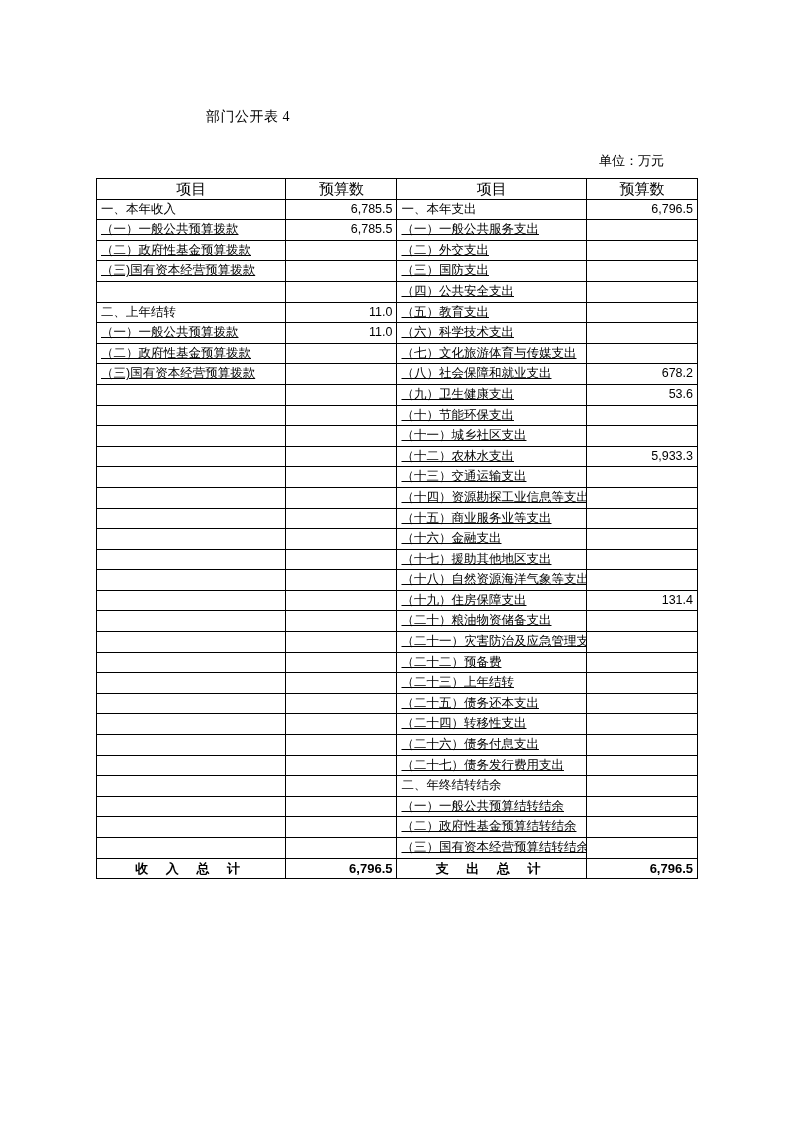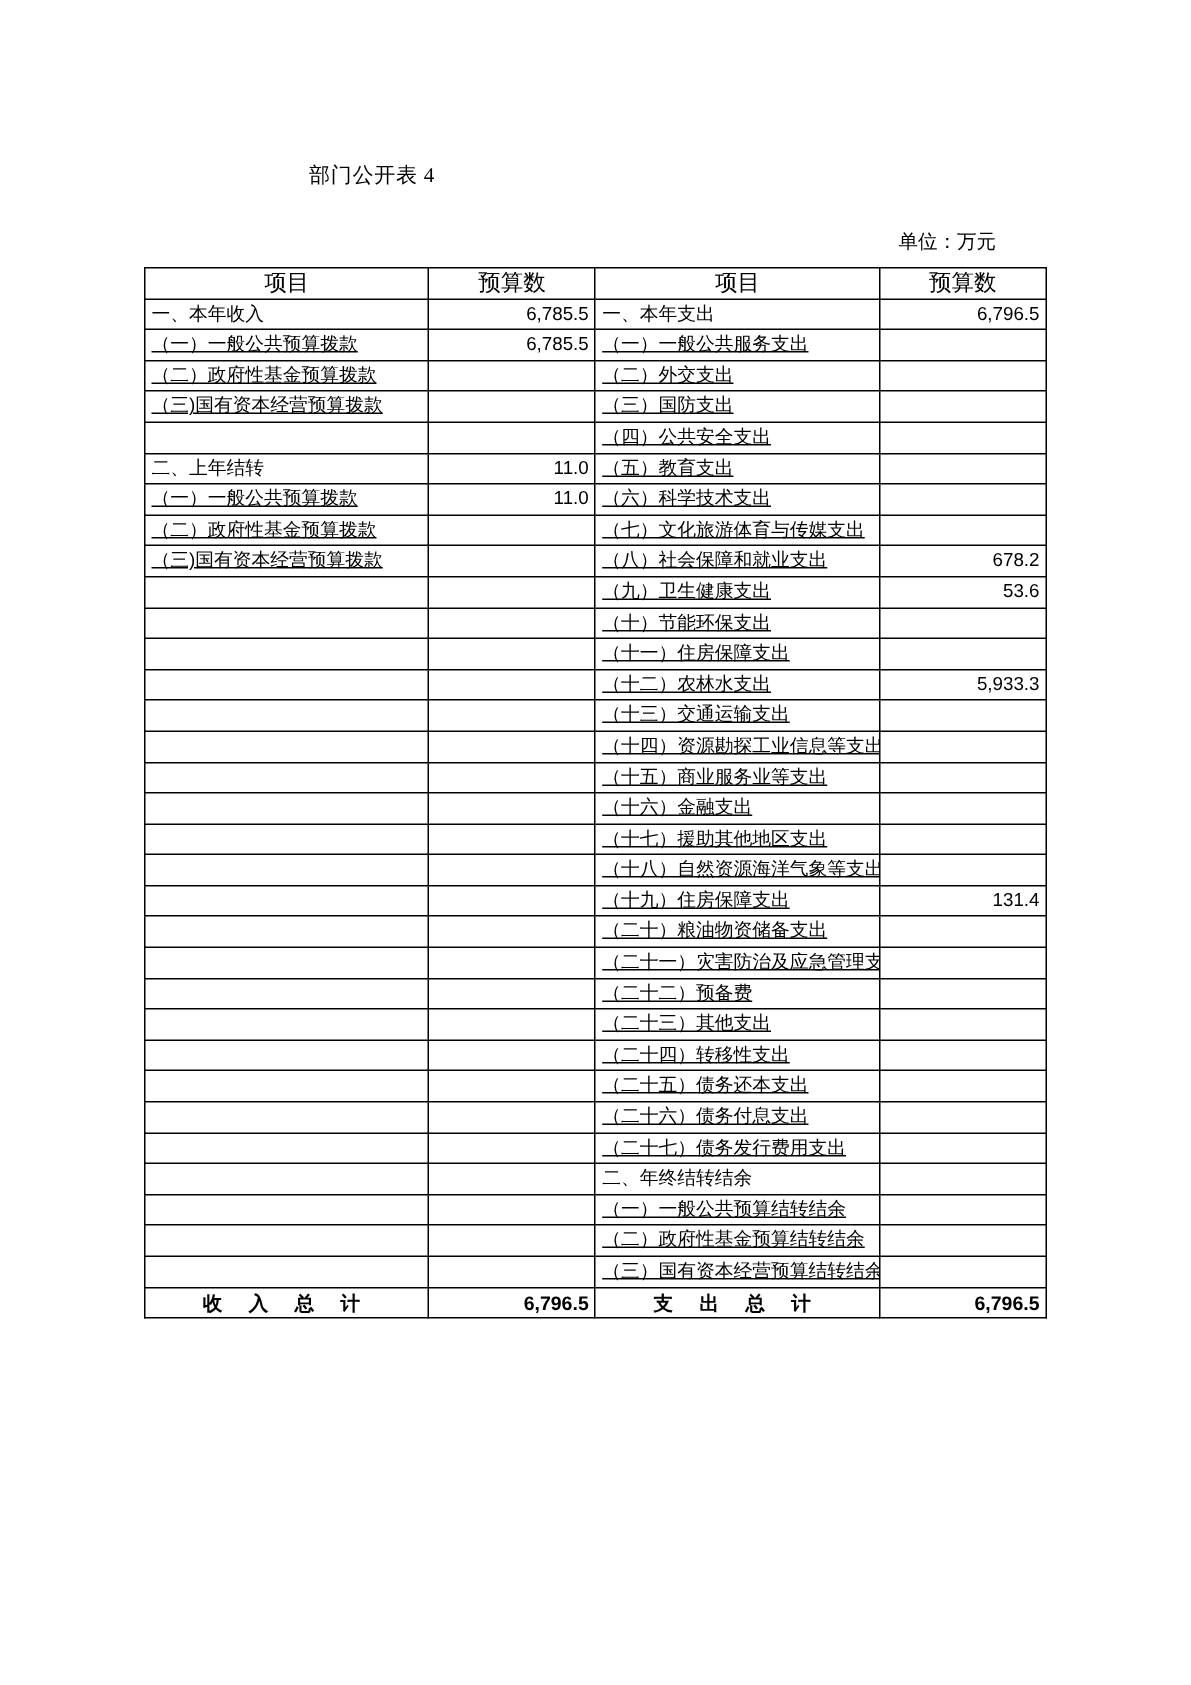--- a/index.html
+++ b/index.html
@@ -183,21 +183,21 @@
         </tr>
         <tr>
           <td></td>
           <td class="num"></td>
           <td class="lvl2">（十）节能环保支出</td>
           <td class="num"></td>
         </tr>
         <tr>
           <td></td>
           <td class="num"></td>
-          <td class="lvl2">（十一）住房保障支出</td>
+          <td class="lvl2">（十一）城乡社区支出</td>
           <td class="num"></td>
         </tr>
         <tr>
           <td></td>
           <td class="num"></td>
           <td class="lvl2">（十二）农林水支出</td>
           <td class="num">5,933.3</td>
         </tr>
         <tr>
           <td></td>
@@ -255,33 +255,33 @@
         </tr>
         <tr>
           <td></td>
           <td class="num"></td>
           <td class="lvl2">（二十二）预备费</td>
           <td class="num"></td>
         </tr>
         <tr>
           <td></td>
           <td class="num"></td>
-          <td class="lvl2">（二十三）其他支出</td>
+          <td class="lvl2">（二十三）上年结转</td>
+          <td class="num"></td>
+        </tr>
+        <tr>
+          <td></td>
+          <td class="num"></td>
+          <td class="lvl2">（二十五）债务还本支出</td>
           <td class="num"></td>
         </tr>
         <tr>
           <td></td>
           <td class="num"></td>
           <td class="lvl2">（二十四）转移性支出</td>
-          <td class="num"></td>
-        </tr>
-        <tr>
-          <td></td>
-          <td class="num"></td>
-          <td class="lvl2">（二十五）债务还本支出</td>
           <td class="num"></td>
         </tr>
         <tr>
           <td></td>
           <td class="num"></td>
           <td class="lvl2">（二十六）债务付息支出</td>
           <td class="num"></td>
         </tr>
         <tr>
           <td></td>

